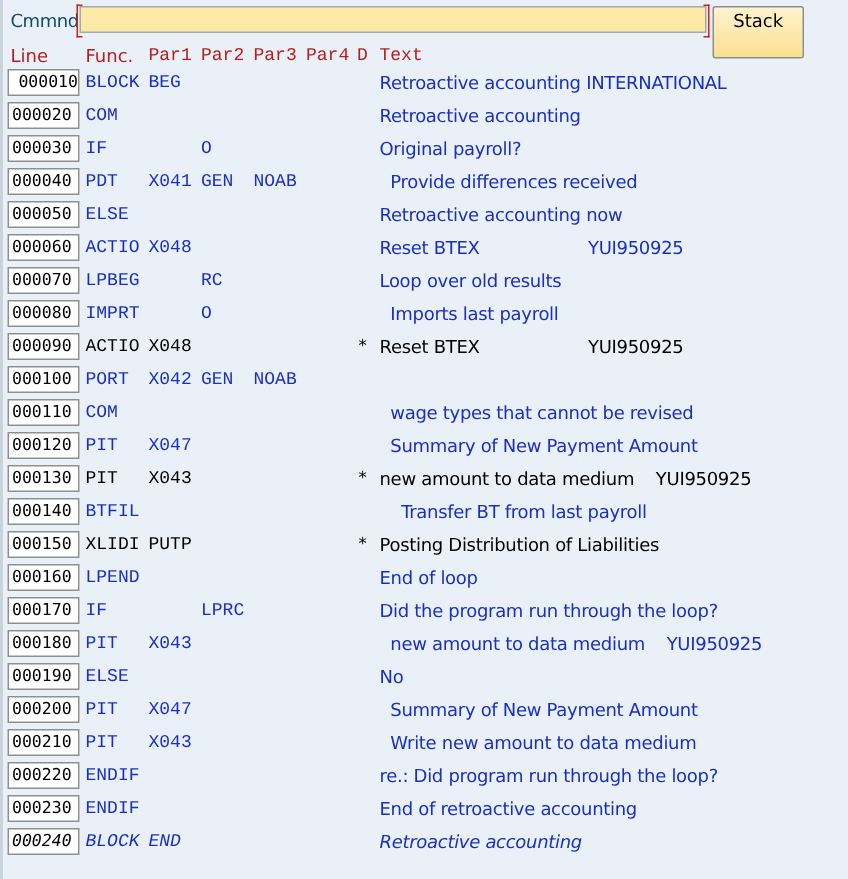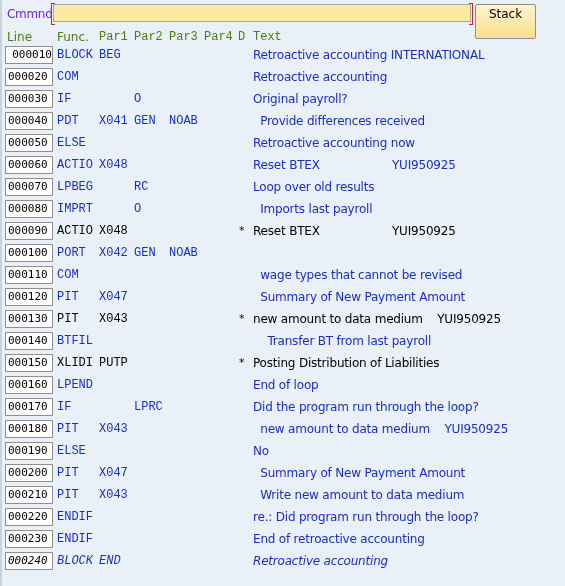--- a/index.html
+++ b/index.html
@@ -1,23 +1,23 @@
 <!DOCTYPE html>
 <html><head>
 <meta charset="utf-8">
 <style>
   html,body{margin:0;padding:0;}
   body{width:565px;height:586px;background:#e9f0f7;position:relative;overflow:hidden;font-family:"DejaVu Sans",sans-serif;}
   .leftedge{position:absolute;left:0;top:0;width:2px;height:586px;background:#c9d3de;}
-  .cmd-label{position:absolute;left:7px;top:7px;font-size:12px;color:#6d28d9;font-family:"DejaVu Sans",sans-serif;letter-spacing:-0.3px;}
+  .cmd-label{position:absolute;left:7px;top:7px;font-size:12px;color:#0c4a6e;font-family:"DejaVu Sans",sans-serif;letter-spacing:-0.3px;}
   .cmd-input{position:absolute;left:53px;top:4px;width:418px;height:18px;background:#fbe9a5;border:1px solid #a8a8a8;box-sizing:border-box;}
   .bracket-l{position:absolute;left:51px;top:3px;width:4px;height:22px;border-left:1px solid #d02020;border-top:1px solid #d02020;border-bottom:1px solid #d02020;box-sizing:border-box;}
   .bracket-r{position:absolute;left:469px;top:3px;width:4px;height:22px;border-right:1px solid #d02020;border-top:1px solid #d02020;border-bottom:1px solid #d02020;box-sizing:border-box;}
   .stack-btn{position:absolute;left:475px;top:4px;width:61px;height:35px;box-sizing:border-box;border:1px solid #8e8e8e;border-radius:2px;background:linear-gradient(#fff3cf,#fbdf8f);font-size:12px;color:#000;text-align:center;line-height:19px;font-family:"DejaVu Sans",sans-serif;}
-  .hdr{position:absolute;top:30px;font-size:12px;color:#4d7c0f;}
+  .hdr{position:absolute;top:30px;font-size:12px;color:#b91c1c;}
   .hdr.sans{font-family:"DejaVu Sans",sans-serif;}
   .hdr.mono{font-family:"Liberation Mono",monospace;font-size:12px;}
   .row{position:absolute;left:0;height:22px;width:565px;}
   .linebox{position:absolute;left:5px;top:1px;width:48px;height:18px;box-sizing:border-box;border:1px solid #8f8f8f;background:#fff;font-family:"DejaVu Sans Mono",monospace;font-size:11px;color:#000;line-height:16px;padding-left:2px;}
   .code{position:absolute;top:3px;font-family:"Liberation Mono",monospace;font-size:12px;white-space:pre;}
   .func{left:57px;}
   .p1{left:99px;}
   .p2{left:134px;}
   .p3{left:169px;}
   .star{position:absolute;left:239px;top:3px;font-family:"DejaVu Sans",sans-serif;font-size:11px;}

